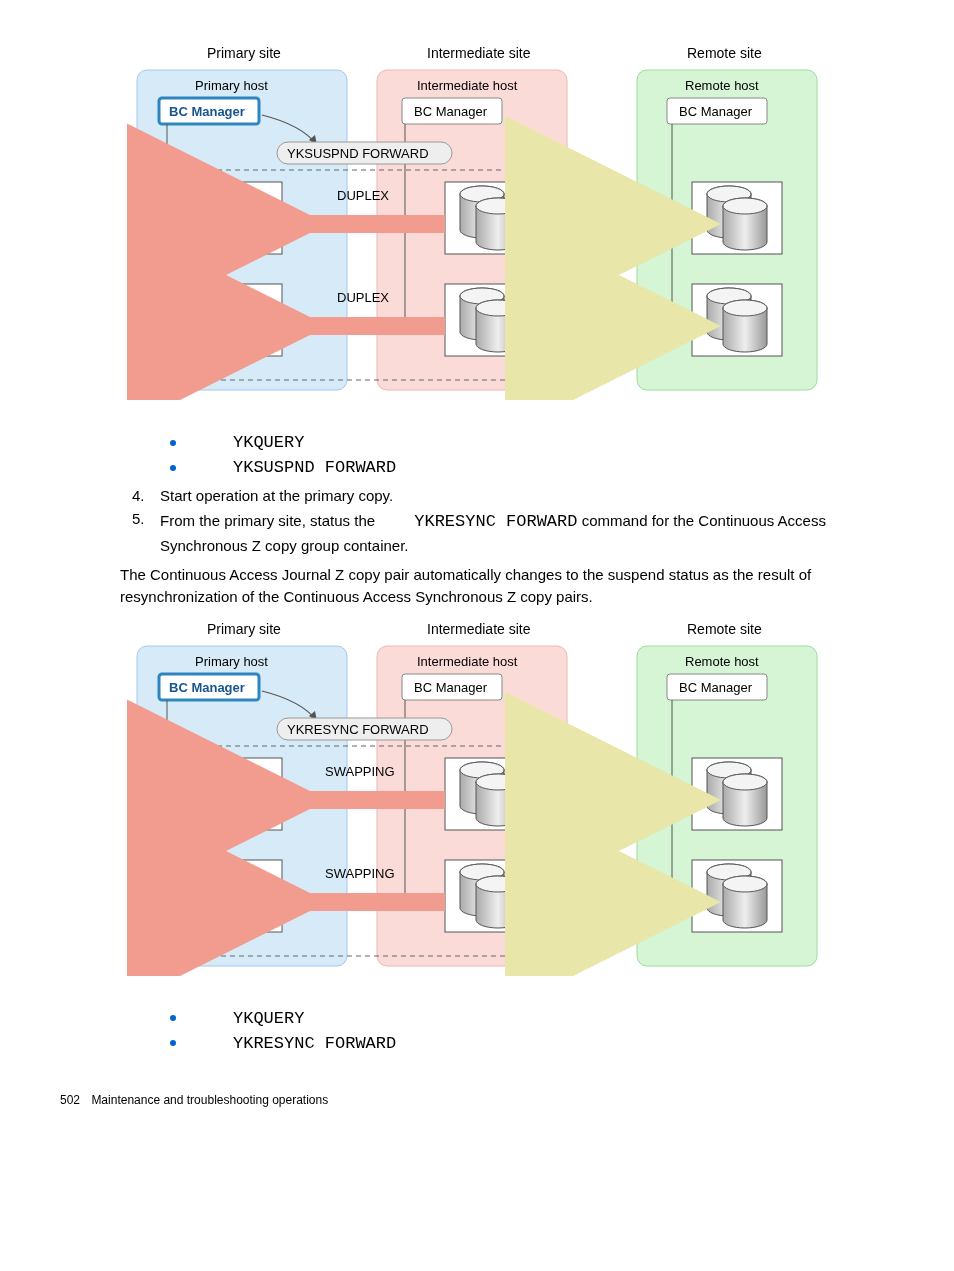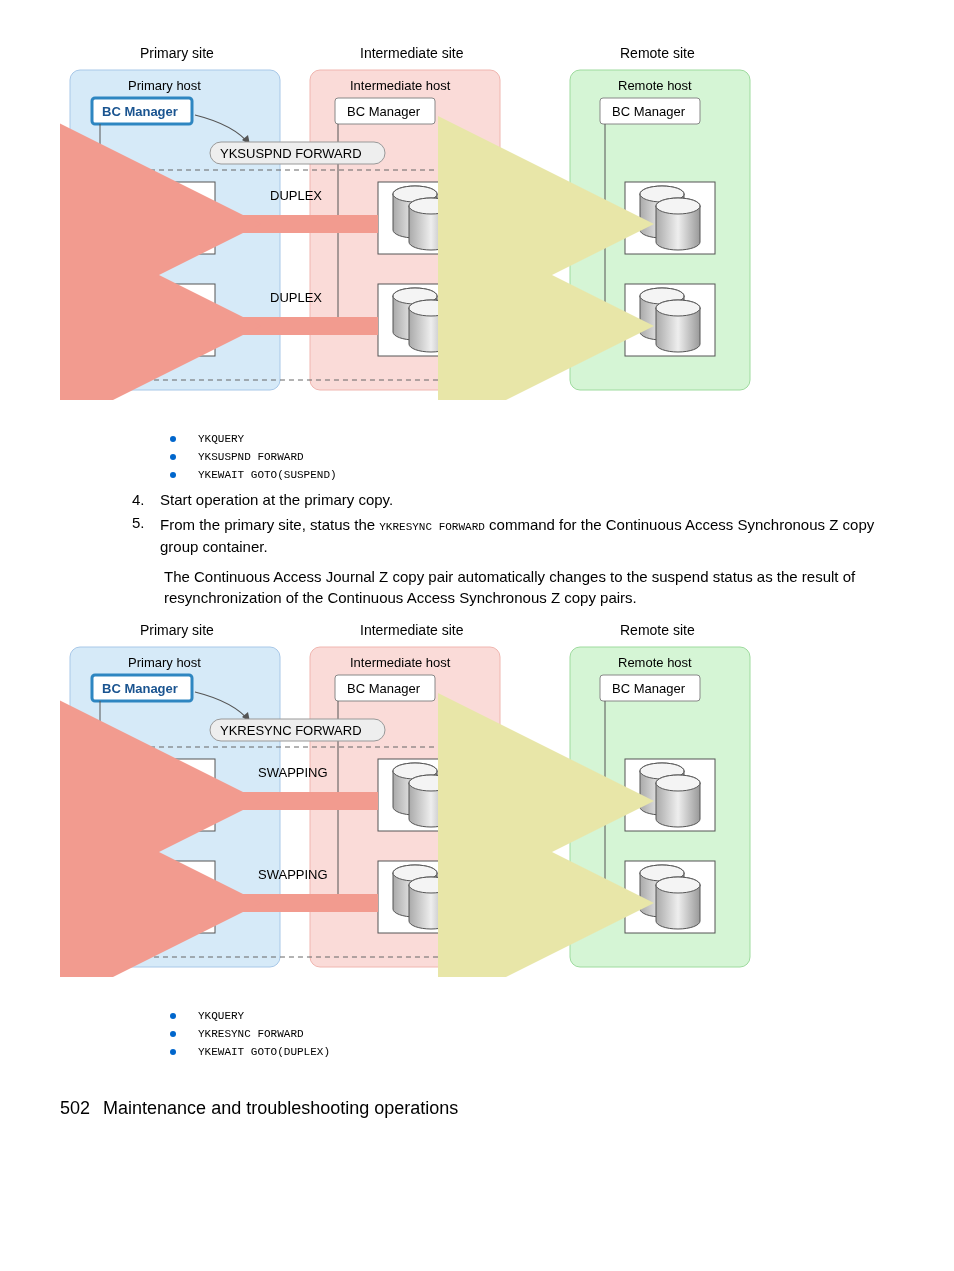--- a/index.html
+++ b/index.html
@@ -6,20 +6,21 @@
     margin: 0;
     padding: 40px 60px 30px 60px;
     font-family: Arial, Helvetica, sans-serif;
     font-size: 15px;
     color: #000;
     width: 954px;
     box-sizing: border-box;
     background: #fff;
   }
   .diagram-wrap {
+    text-align: center;
     margin: 0 0 30px 0;
   }
   svg.diagram {
     width: 700px;
     height: 360px;
   }
   .bullets {
     margin: 10px 0 10px 110px;
   }
   .bullet-row {
@@ -30,37 +31,38 @@
   .bullet-dot {
     width: 6px;
     height: 6px;
     border-radius: 50%;
     background: #0066cc;
     margin-right: 22px;
     flex-shrink: 0;
   }
   .mono {
     font-family: "Courier New", monospace;
-    font-size: 11px;
+    font-size: 17px;
+    margin-left: 35px;
   }
   .numbered {
     margin: 6px 0 6px 72px;
     display: flex;
   }
   .num {
     width: 28px;
     flex-shrink: 0;
   }
   .body-text {
-    margin: 8px 0 8px 104px;
+    margin: 8px 0 8px 60px;
     line-height: 1.45;
   }
   .footer {
     margin-top: 40px;
-    font-size: 18px;
+    font-size: 12px;
   }
   .footer .pn {
     margin-right: 8px;
   }
 </style>
 </head>
 <body>
 
 <div class="diagram-wrap">
 <svg class="diagram" viewBox="0 0 700 360">
@@ -152,24 +154,20 @@
 
 <div class="bullets">
   <div class="bullet-row">
     <span class="bullet-dot"></span>
     <span class="mono">YKQUERY</span>
   </div>
   <div class="bullet-row">
     <span class="bullet-dot"></span>
     <span class="mono">YKSUSPND FORWARD</span>
   </div>
-  <div class="bullet-row">
-    <span class="bullet-dot"></span>
-    <span class="mono">YKEWAIT GOTO(SUSPEND)</span>
-  </div>
 </div>
 
 <div class="numbered">
   <span class="num">4.</span>
   <span>Start operation at the primary copy.</span>
 </div>
 
 <div class="numbered">
   <span class="num">5.</span>
   <span style="line-height:1.45">
@@ -243,22 +241,18 @@
 
 <div class="bullets">
   <div class="bullet-row">
     <span class="bullet-dot"></span>
     <span class="mono">YKQUERY</span>
   </div>
   <div class="bullet-row">
     <span class="bullet-dot"></span>
     <span class="mono">YKRESYNC FORWARD</span>
   </div>
-  <div class="bullet-row">
-    <span class="bullet-dot"></span>
-    <span class="mono">YKEWAIT GOTO(DUPLEX)</span>
-  </div>
 </div>
 
 <div class="footer">
   <span class="pn">502</span>
   <span>Maintenance and troubleshooting operations</span>
 </div>
 
 </body></html>

